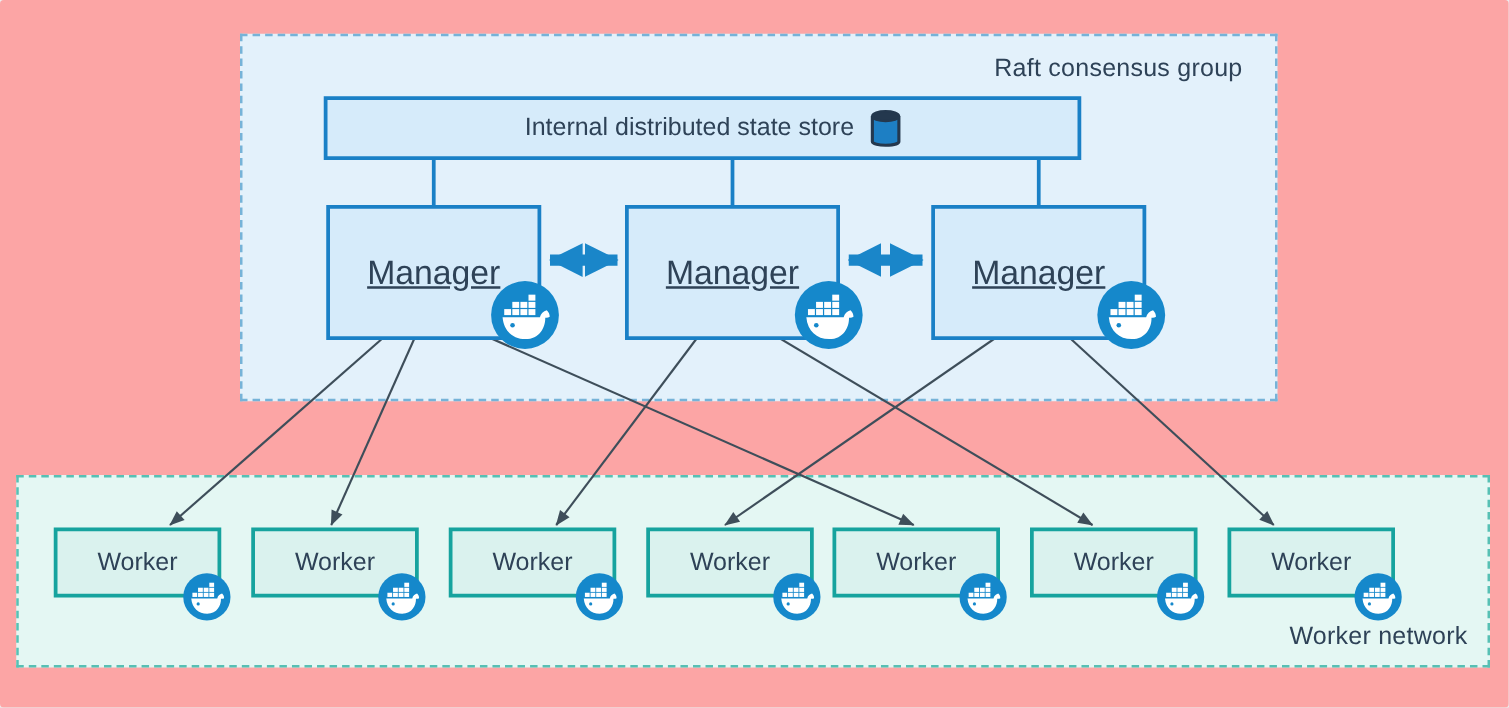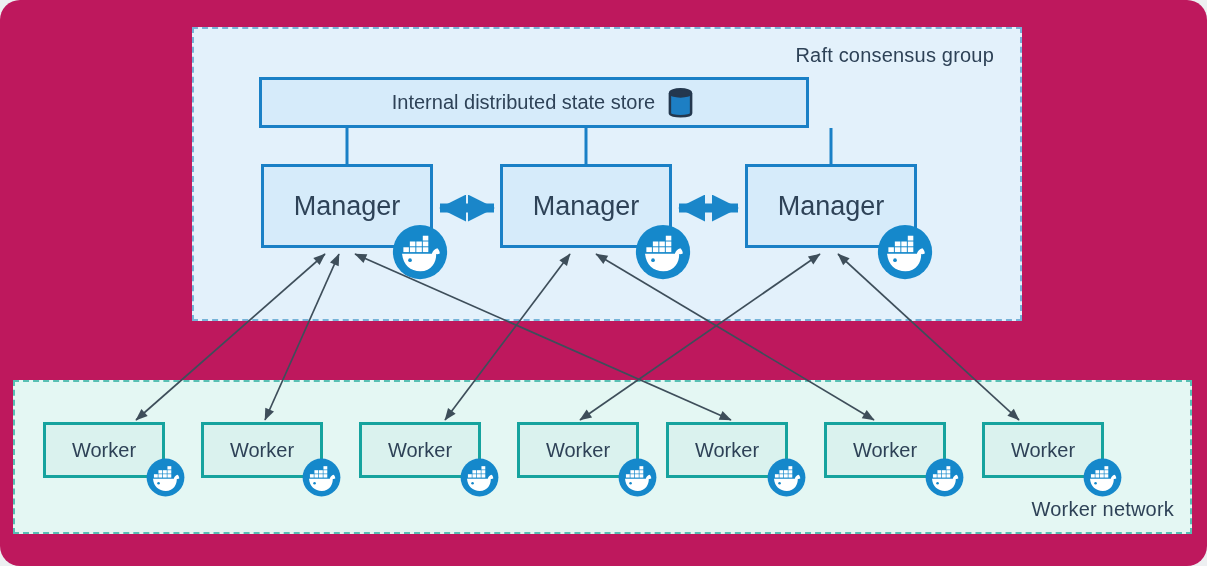--- a/index.html
+++ b/index.html
@@ -1,29 +1,29 @@
 <!DOCTYPE html>
 <html style="--raft-fill: #e3f1fb; --raft-border: #76b3d8; --node-blue-fill: #d6ebfa; --node-blue-border: #1a80c6; --thick-arrow: #1a86c9; --gossip-fill: #e4f7f3; --gossip-border: #57c0b4; --worker-fill: #daf2ee; --worker-border: #16a39e; --whale-blue: #1588cb; --db-blue: #1d7fc4; --ink: #24384e; --ink-arrow: #3e4e5a; --text: #2e4257;"><head>
 <meta charset="utf-8">
 <style>
   html,body{margin:0;padding:0;background:#edeff1;font-family:"Liberation Sans","DejaVu Sans",sans-serif;}
-  .canvas{position:relative;width:1207px;height:566px;background:#be185d;border-radius:20px;overflow:hidden;}
+  .canvas{position:relative;width:1207px;height:566px;background:#fca5a5;border-radius:3px;overflow:hidden;}
   
   .group{position:absolute;box-sizing:border-box;z-index:1;}
   .raft-group{left:192px;top:27px;width:830px;height:294px;background:var(--raft-fill);border:2px dashed var(--raft-border);}
   .gossip-group{left:13px;top:380px;width:1179px;height:154px;background:var(--gossip-fill);border:2px dashed var(--gossip-border);}
   .group-label{position:absolute;color:var(--text);font-size:20px;letter-spacing:.2px;}
   .raft-label{top:15px;right:26px;}
   .gossip-label{bottom:11px;right:16px;}
   
   .node{position:absolute;box-sizing:border-box;display:flex;align-items:center;justify-content:center;z-index:3;color:var(--text);}
-  .store-box{left:259px;top:77px;width:550px;height:51px;background:var(--node-blue-fill);border:3px solid var(--node-blue-border);font-size:20px;gap:12px;padding-left:18px;}
-  .manager-box{top:164px;width:172px;height:84px;background:var(--node-blue-fill);border:3px solid var(--node-blue-border);font-size:27px;}
+  .store-box{left:259px;top:77px;width:606px;height:51px;background:var(--node-blue-fill);border:3px solid var(--node-blue-border);font-size:20px;gap:12px;padding-left:18px;}
+  .manager-box{top:164px;width:172px;height:108px;background:var(--node-blue-fill);border:3px solid var(--node-blue-border);font-size:27px;text-decoration:underline;}
   .m1{left:261px;} .m2{left:500px;} .m3{left:745px;}
-  .worker-box{top:422px;width:122px;height:56px;background:var(--worker-fill);border:3px solid var(--worker-border);font-size:20px;}
+  .worker-box{top:422px;width:134px;height:56px;background:var(--worker-fill);border:3px solid var(--worker-border);font-size:20px;}
   .w1{left:43px;} .w2{left:201px;} .w3{left:359px;} .w4{left:517px;} .w5{left:666px;} .w6{left:824px;} .w7{left:982px;}
   
   .wires{position:absolute;left:0;top:0;width:1207px;height:566px;z-index:2;pointer-events:none;}
   
   .whale{position:absolute;z-index:4;}
   .whale-m{width:56px;height:56px;}
   .whale-w{width:39px;height:39px;}
   .db-icon{width:27px;height:33px;flex:0 0 auto;margin-top:2px;}
 </style>
 </head>

